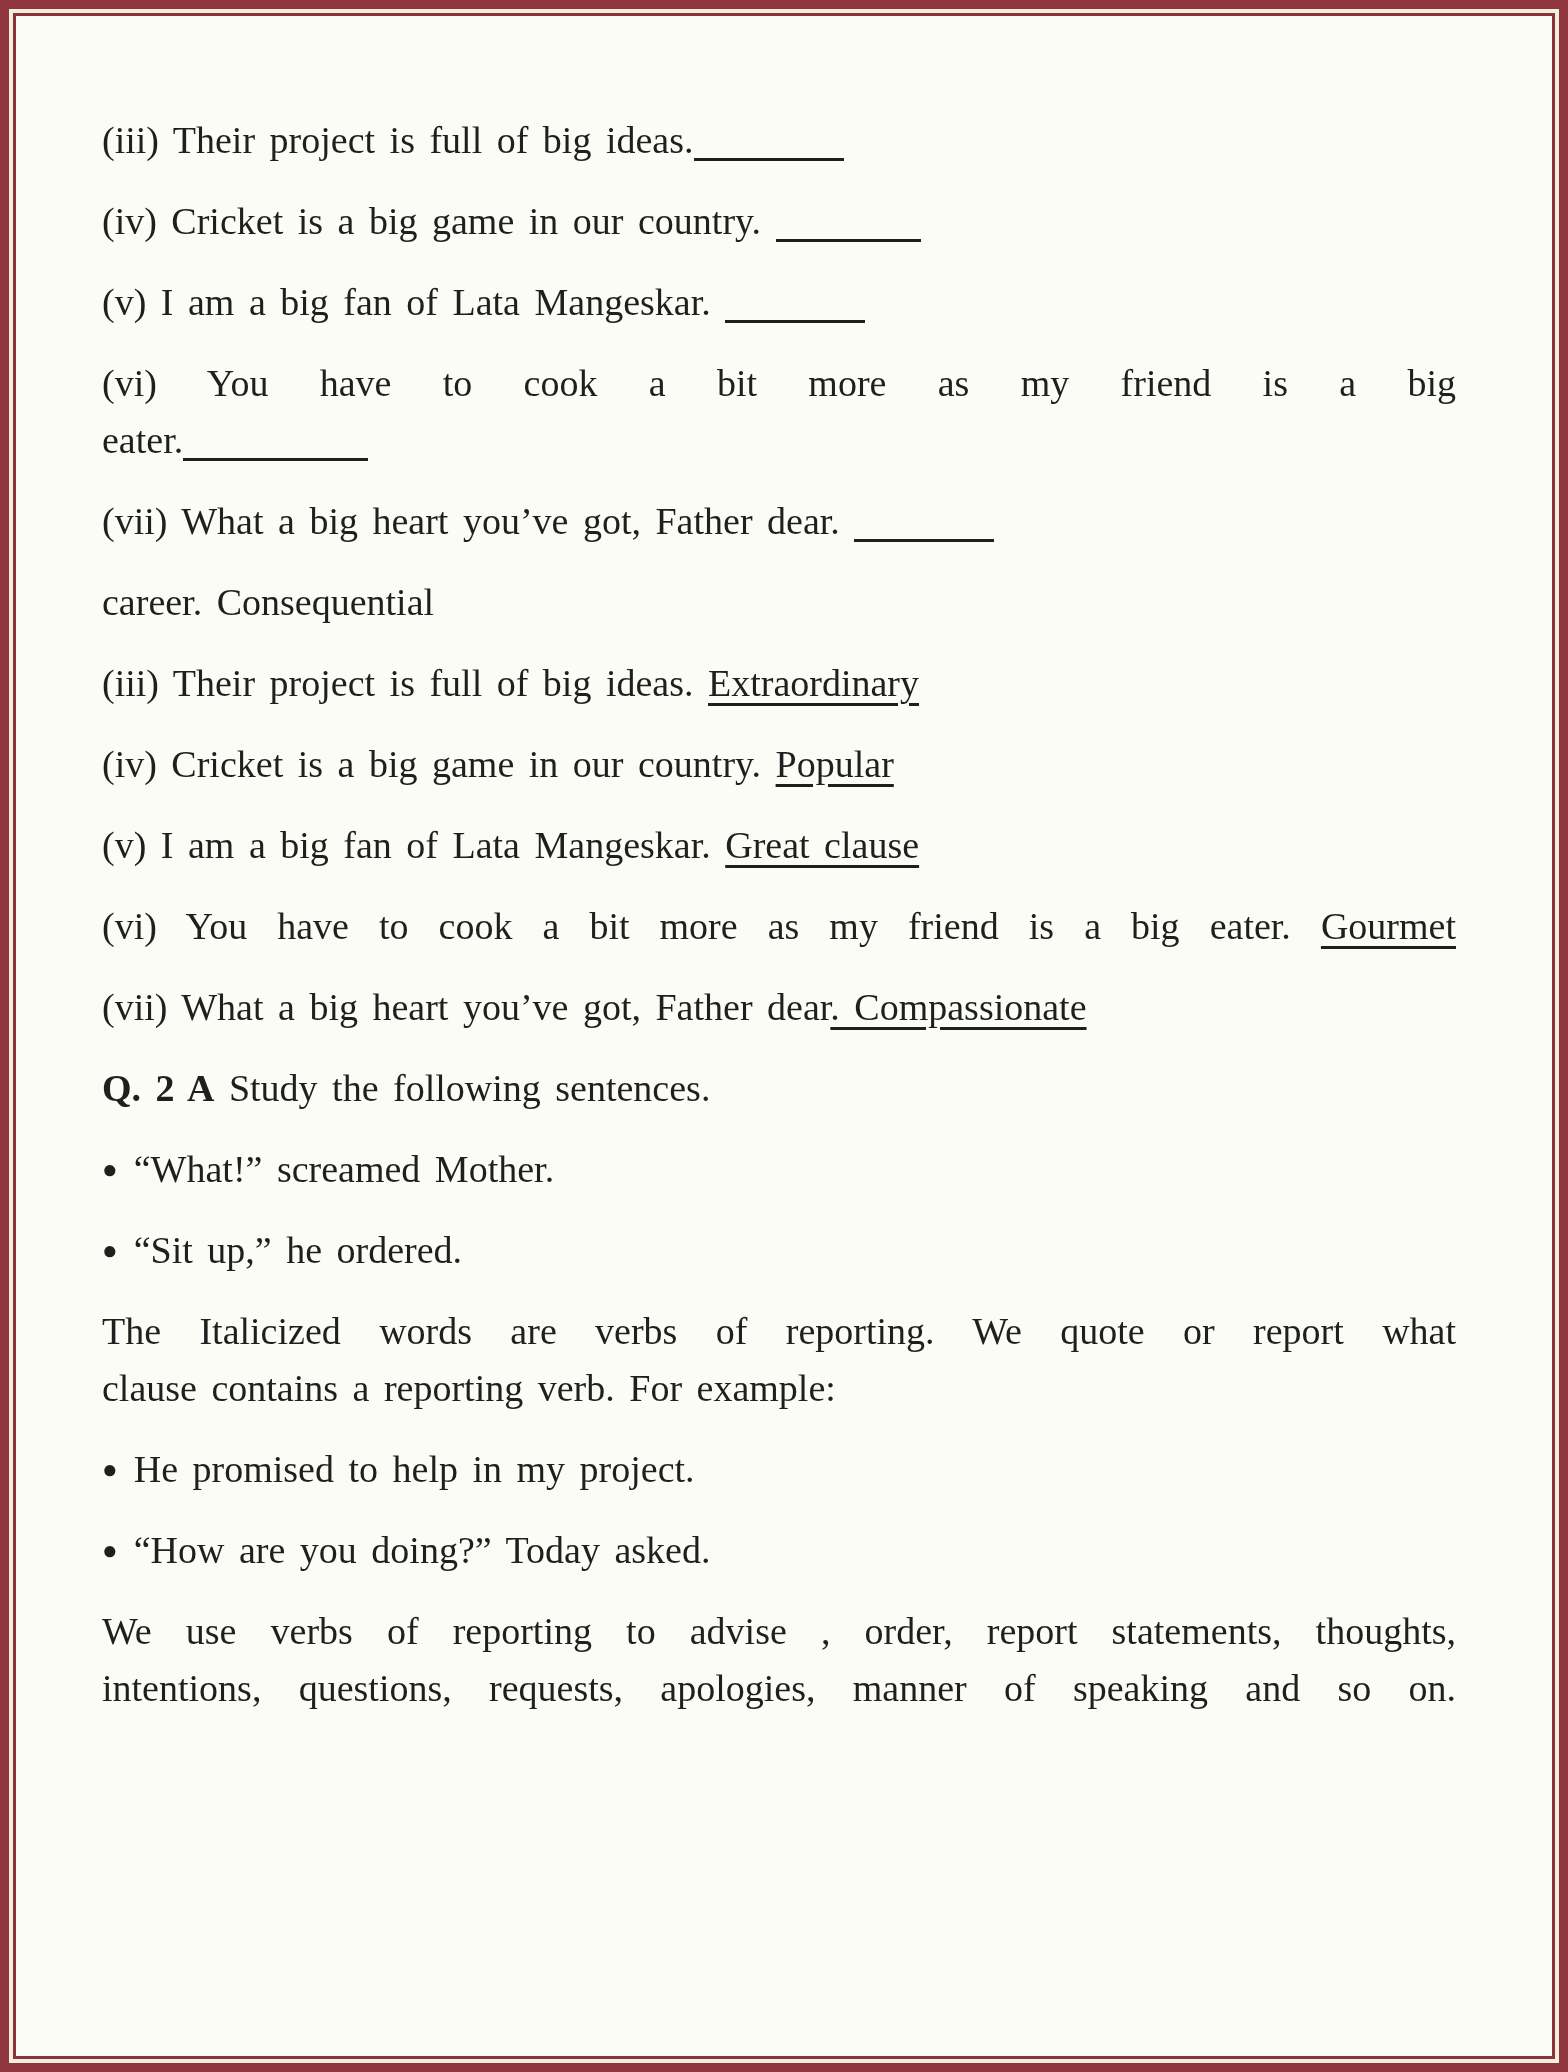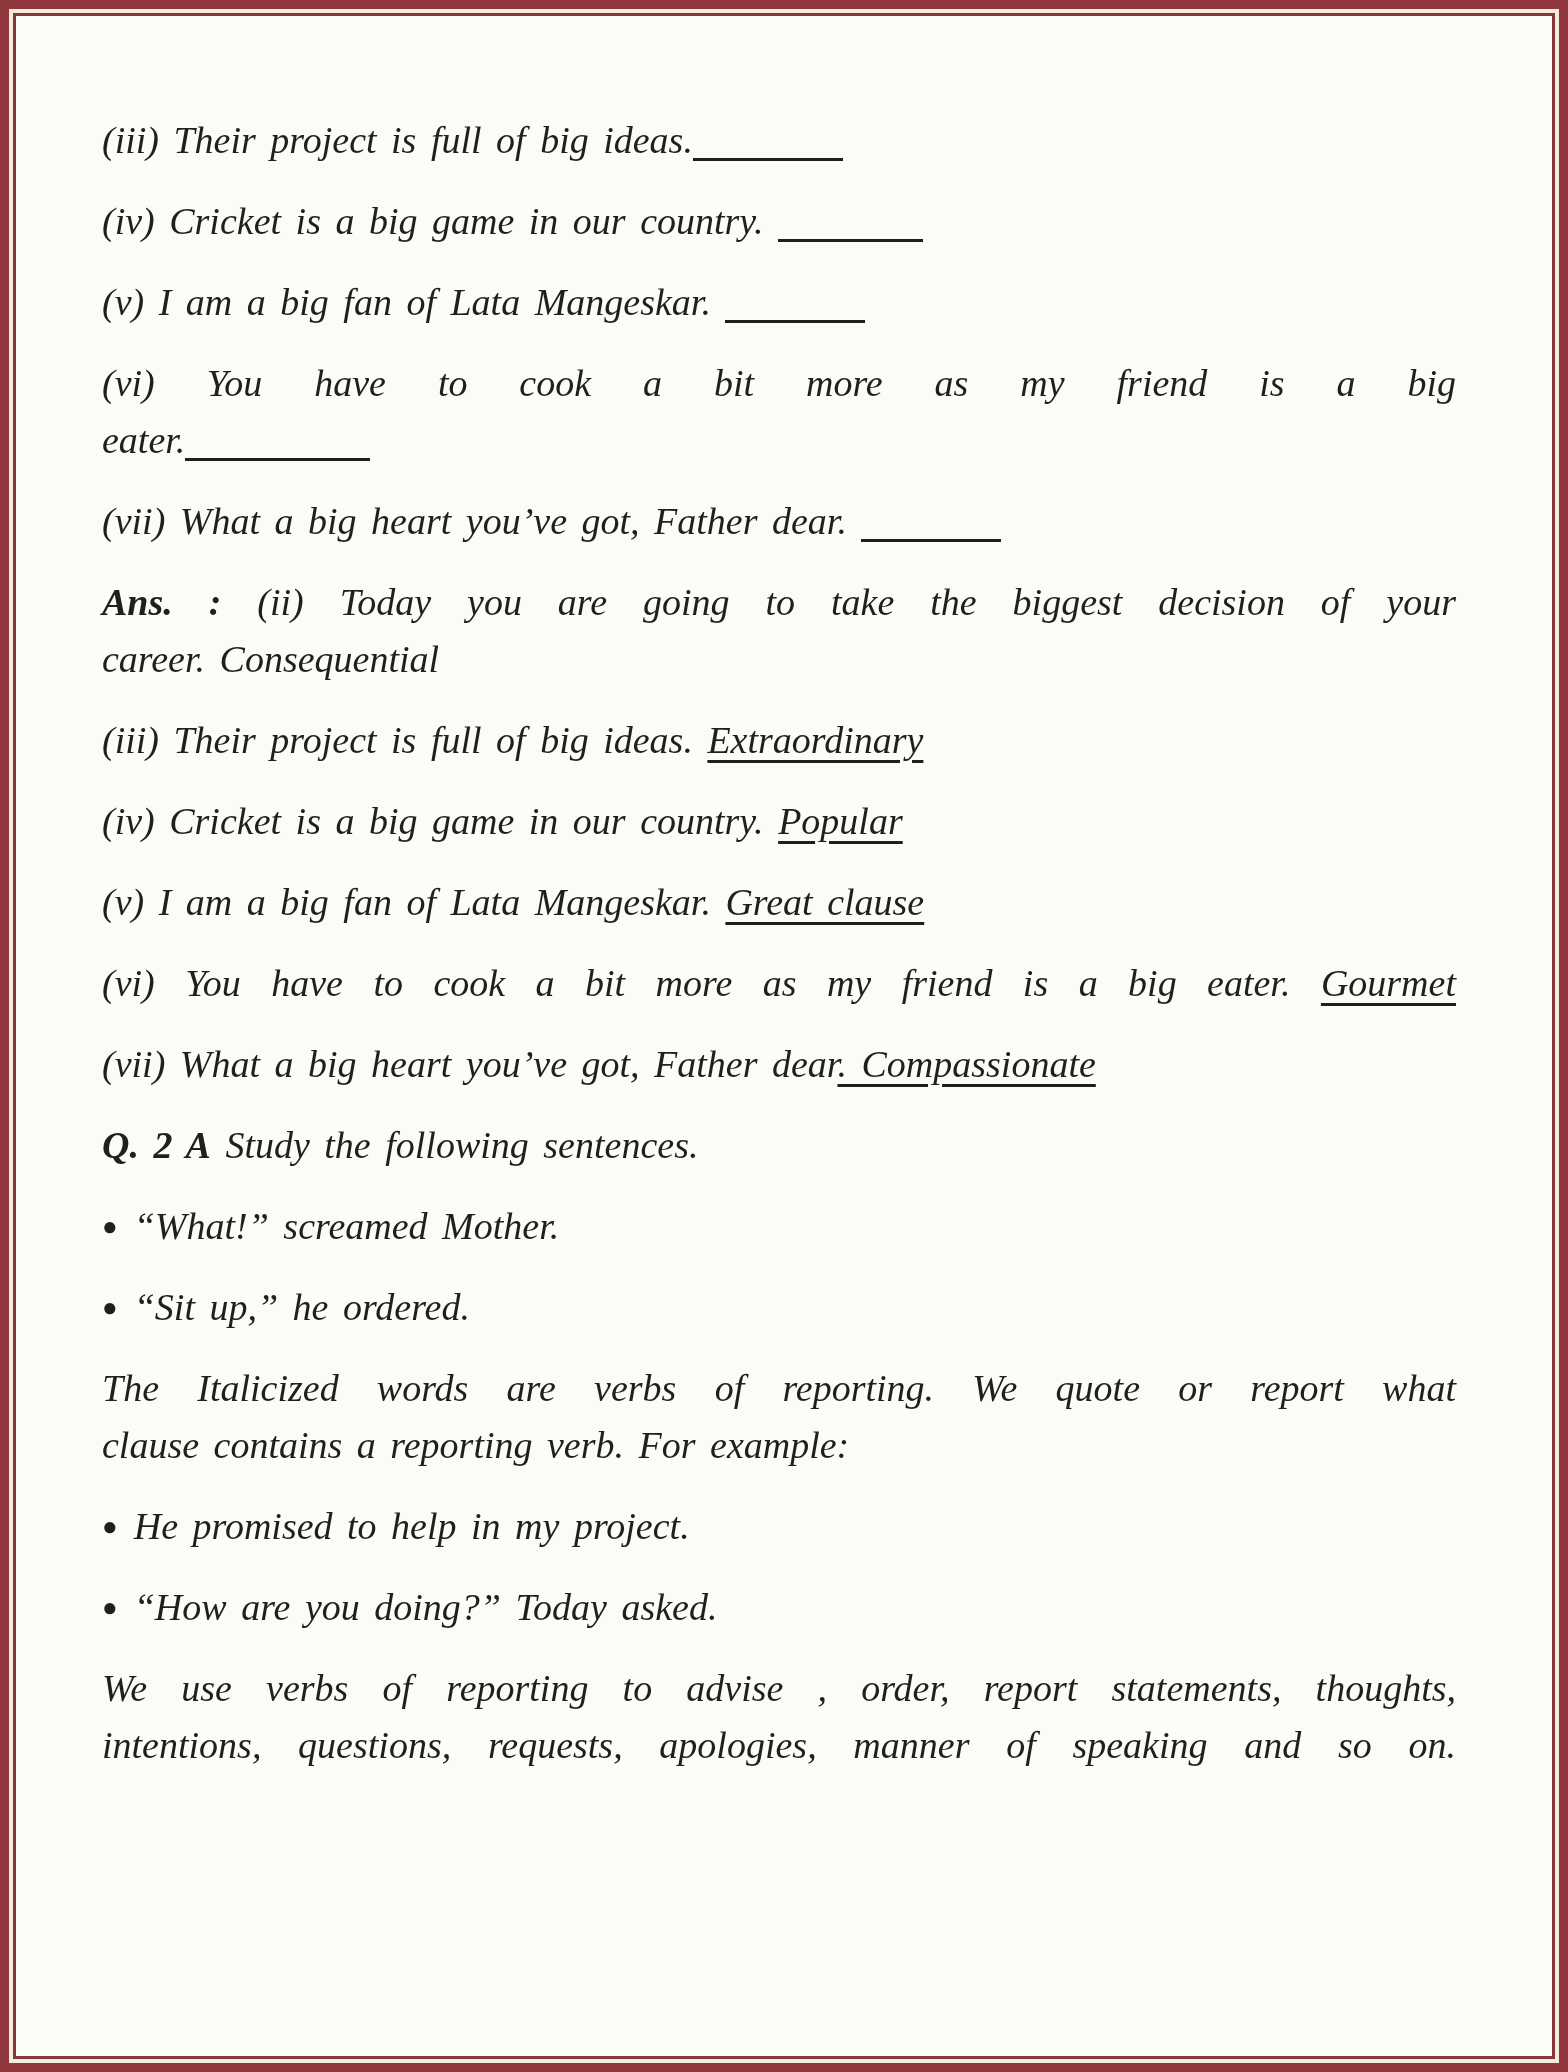--- a/index.html
+++ b/index.html
@@ -12,21 +12,20 @@
     font-family: "Liberation Serif", "DejaVu Serif", serif;
     background: #ffffff;
   }
   
   .frame {
     box-sizing: border-box;
     width: 1568px;
     height: 2072px;
     background: #8f373c;
     padding: 9px;
-    font-style: italic;
   }
   .frame-gap {
     box-sizing: border-box;
     width: 100%;
     height: 100%;
     background: #f3eedb;
     padding: 4px;
   }
   .page {
     box-sizing: border-box;
@@ -90,21 +89,20 @@
             <div class="line"><span class="seg-t">(v) I am a big fan of Lata Mangeskar. </span><span class="blank-line" style="width: 140px;"></span></div>
           </div>
           <div class="block">
             <div class="line justify"><span class="seg-t">(vi) You have to cook a bit more as my friend is a big</span></div>
             <div class="line"><span class="seg-t">eater.</span><span class="blank-line" style="width: 185px;"></span></div>
           </div>
           <div class="block">
             <div class="line"><span class="seg-t">(vii) What a big heart you’ve got, Father dear. </span><span class="blank-line" style="width: 140px;"></span></div>
           </div>
           <div class="block">
-            <div class="line justify"><span class="seg-b">Ans. : </span><span class="seg-t">(ii) Today you are going to take the biggest decision of your</span></div>
             <div class="line"><span class="seg-t">career. Consequential</span></div>
           </div>
           <div class="block">
             <div class="line"><span class="seg-t">(iii) Their project is full of big ideas. </span><span class="seg-u">Extraordinary</span></div>
           </div>
           <div class="block">
             <div class="line"><span class="seg-t">(iv) Cricket is a big game in our country. </span><span class="seg-u">Popular</span></div>
           </div>
           <div class="block">
             <div class="line"><span class="seg-t">(v) I am a big fan of Lata Mangeskar. </span><span class="seg-u">Great clause</span></div>

